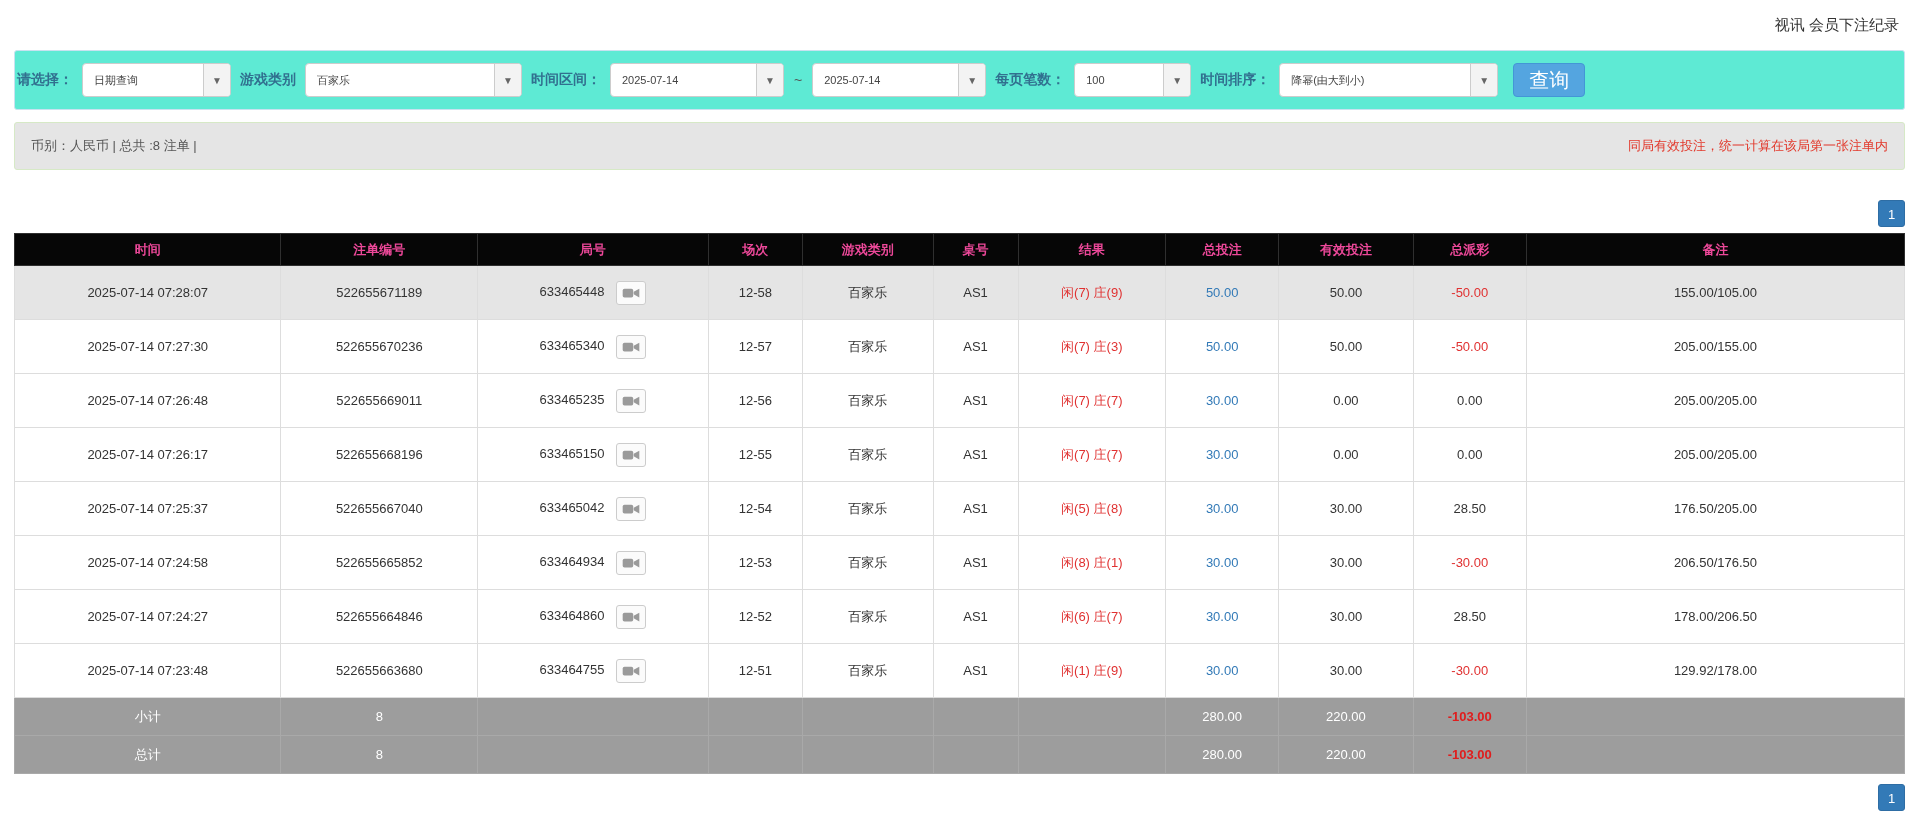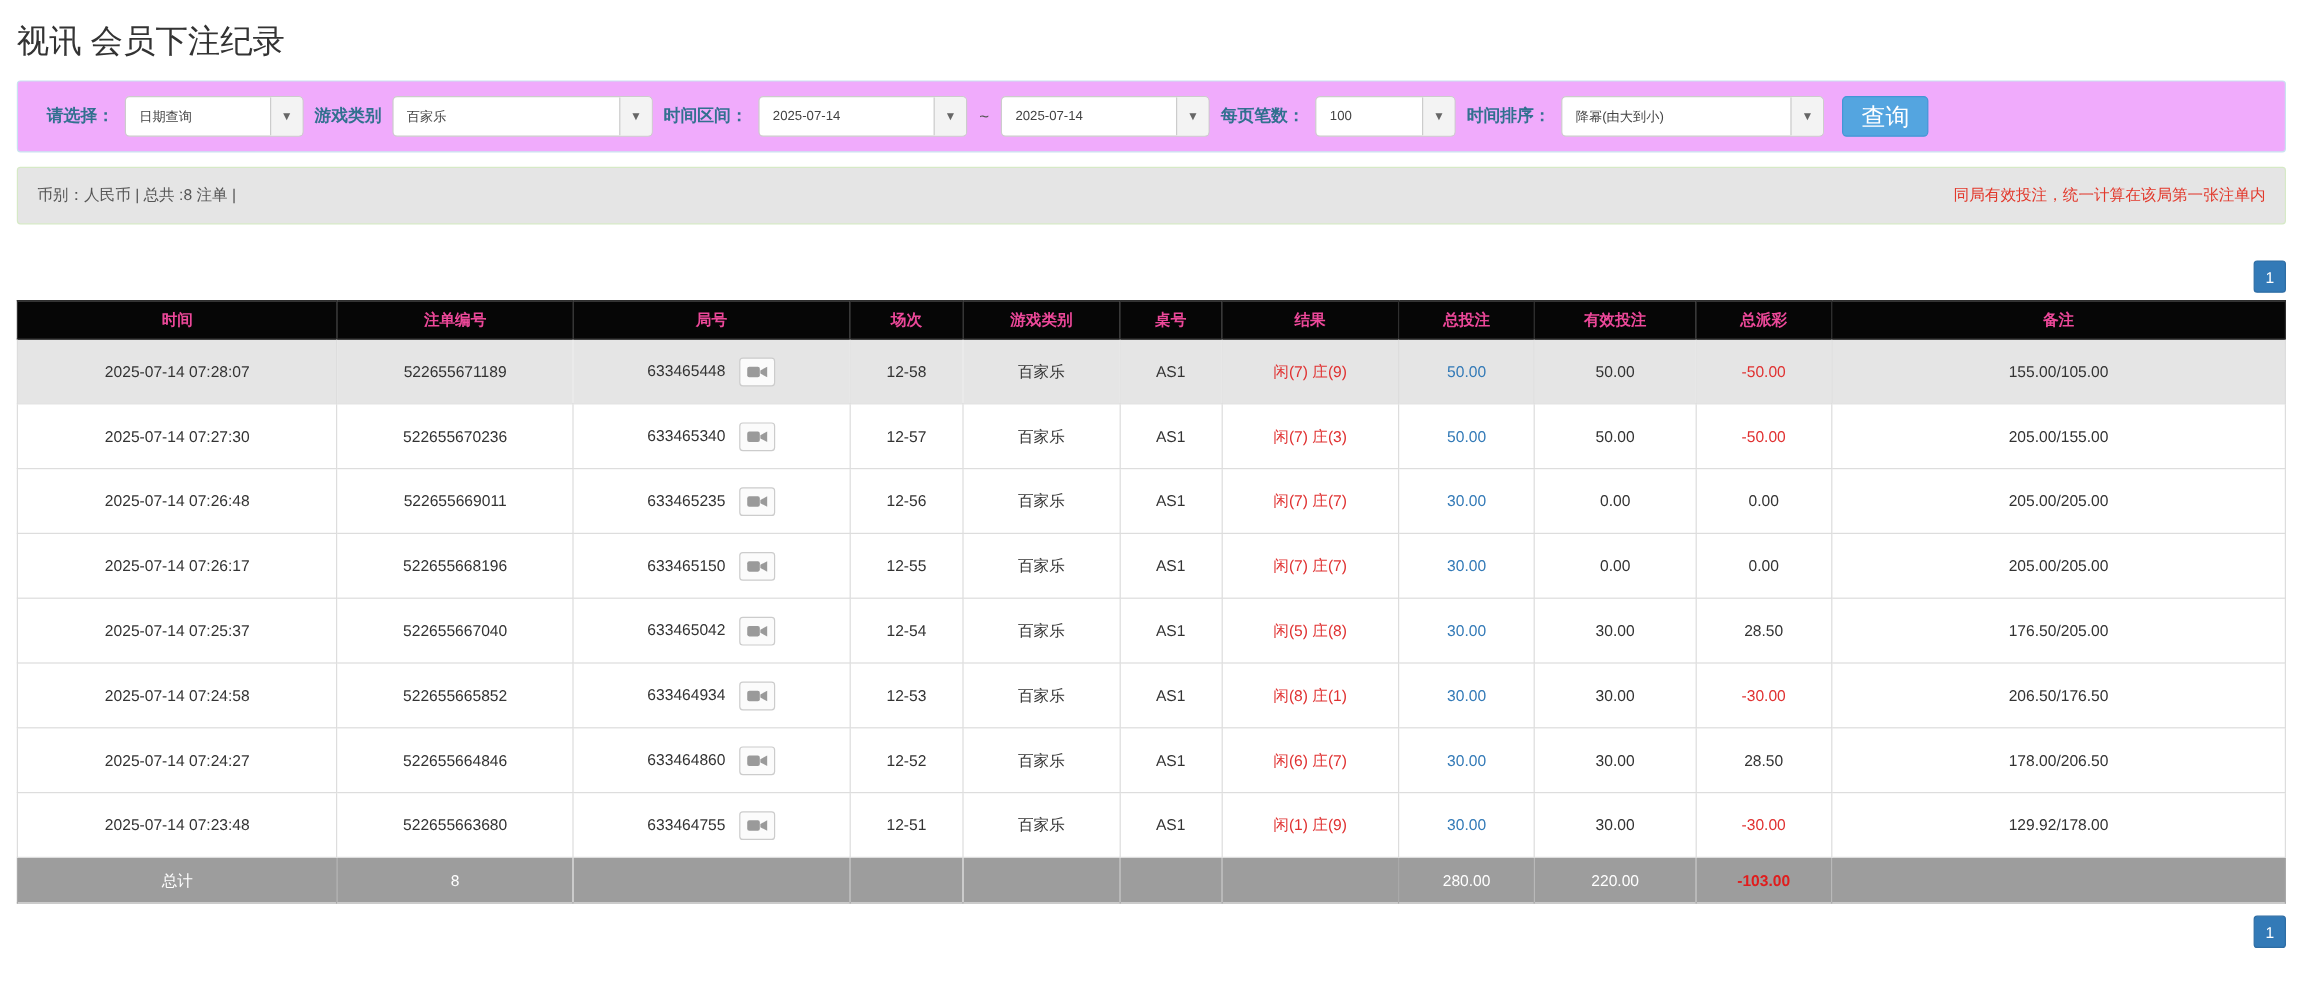--- a/index.html
+++ b/index.html
@@ -2,26 +2,26 @@
 <html><head>
 <meta charset="utf-8">
 <style>
   * { box-sizing: border-box; }
   html, body { margin:0; padding:0; background:#fff; }
   body {
     width:1919px; height:825px; overflow:hidden;
     font-family:"Liberation Sans", sans-serif; color:#333;
   }
   .page-title {
-    font-size:27px; color:#333; padding:16px 8px 13px 14px;
+    font-size:15px; color:#333; padding:16px 20px 13px 14px;text-align:right;
   }
   
   .filter-bar {
-    margin:2px 14px 0; background:#f0abfc; border:1px solid #c9e2f0; border-radius:3px;
-    padding:12px 24px; display:flex; align-items:center; gap:9px; height:60px;
+    margin:2px 14px 0; background:#5eead4; border:1px solid #c9e2f0; border-radius:3px;
+    padding:12px 2px; display:flex; align-items:center; gap:9px; height:60px;
   }
   .filter-label { color:#31708f; font-weight:bold; font-size:14px; white-space:nowrap; }
   .combo {
     display:inline-flex; align-items:stretch; background:#fff; border:1px solid #ccc;
     border-radius:4px; height:34px; overflow:hidden;
   }
   .combo-value { display:flex; align-items:center; padding:0 11px; font-size:11px; color:#444; white-space:nowrap; }
   .combo-btn {
     width:27px; background:#f3f3f3; border-left:1px solid #ccc; display:flex;
     align-items:center; justify-content:center; color:#666; font-size:10px; cursor:pointer;
@@ -302,30 +302,43 @@
         <td>AS1</td>
         <td><span class="result-player">闲(1)</span> <span class="result-banker">庄(9)</span></td>
         <td><span class="cell-bet">30.00</span></td>
         <td>30.00</td>
         <td><span class="neg">-30.00</span></td>
         <td>129.92/178.00</td>
       </tr>
     </tbody>
   <tfoot>
       <tr class="foot">
-        <td>总计</td>
+        <td>小计</td>
         <td>8</td>
         <td></td>
         <td></td>
         <td></td>
         <td></td>
         <td></td>
         <td>280.00</td>
         <td>220.00</td>
         <td><span class="neg">-103.00</span></td>
         <td></td>
       </tr>
+      <tr class="foot">
+        <td>总计</td>
+        <td>8</td>
+        <td></td>
+        <td></td>
+        <td></td>
+        <td></td>
+        <td></td>
+        <td>280.00</td>
+        <td>220.00</td>
+        <td><span class="neg">-103.00</span></td>
+        <td></td>
+      </tr>
     </tfoot>
 </table>
 
 <div class="pagination-bottom">
   <span class="page-btn">1</span>
 </div>
 
 </body></html>

